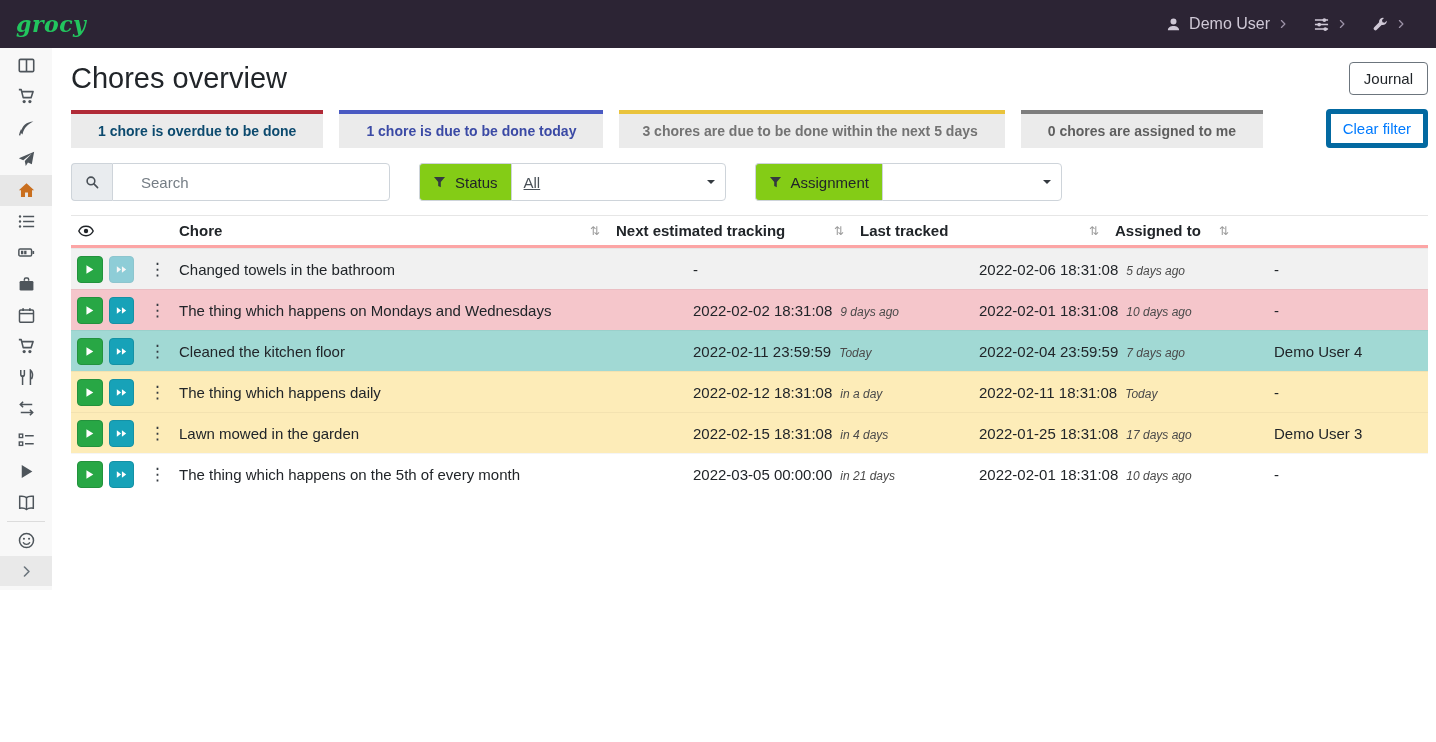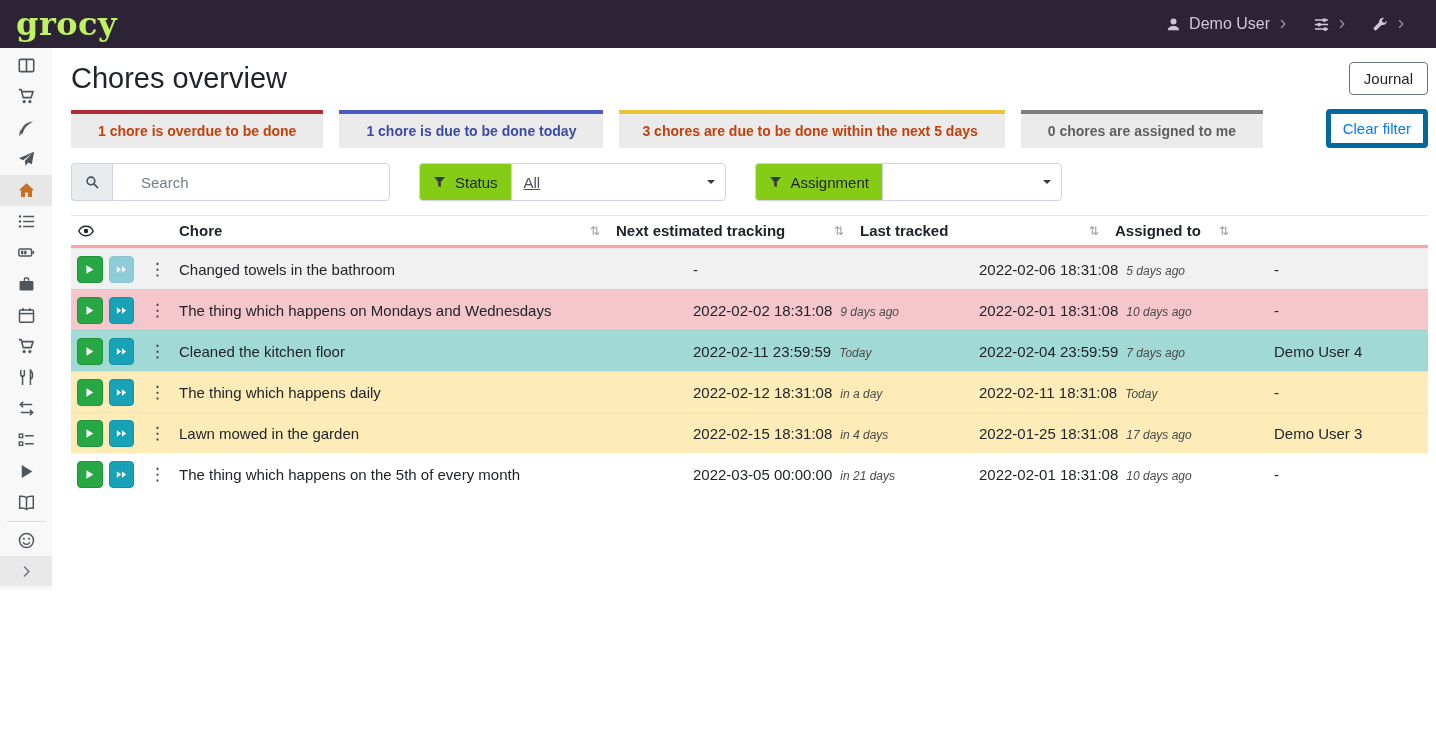--- a/index.html
+++ b/index.html
@@ -1,21 +1,21 @@
 <!DOCTYPE html>
 <html><head>
 <meta charset="utf-8">
 <style>
   * { margin:0; padding:0; box-sizing:border-box; }
   html,body { width:1436px; height:742px; }
   body { font-family:"Liberation Sans", sans-serif; background:#fff; overflow:hidden; color:#212529; }
 
   
   .topbar { height:48px; background:#2c2434; display:flex; align-items:center; justify-content:space-between; padding:0 30px 0 16px; }
-  .logo { color:#bef264; font-family:"DejaVu Serif", serif; font-weight:700; font-size:32px; letter-spacing:.5px; cursor:pointer; line-height:48px; }
+  .logo { color:#22c55e; font-family:"DejaVu Serif", serif; font-style:italic; font-weight:700; font-size:22px; letter-spacing:.5px; cursor:pointer; line-height:48px; }
   .topbar-right { display:flex; align-items:center; gap:26px; }
   .topbar-item { display:flex; align-items:center; gap:8px; color:#cfc8d6; font-size:16px; cursor:pointer; }
   .topbar-item svg.main-ic { width:15px; height:15px; fill:currentColor; }
   .topbar-item svg.chev { width:10px; height:10px; stroke:#9d93a8; fill:none; }
 
   
   .shell { display:flex; height:542px; }
 
   
   .sidebar { width:52px; background:#f8f8f8; display:flex; flex-direction:column; padding-top:2px; flex:0 0 52px; }
@@ -27,23 +27,23 @@
   .side-toggle svg { width:13px; height:13px; stroke:currentColor; fill:none; }
 
   
   .main { flex:1; padding:8px 8px 0 19px; }
   .page-head { display:flex; align-items:center; justify-content:space-between; padding:6px 0 10px 0; }
   .page-title { font-size:29px; font-weight:500; color:#212529; }
   .btn-outline-dark { background:#fff; border:1px solid #6c757d; color:#212529; font-size:15px; padding:7px 14px; border-radius:4px; cursor:pointer; font-family:inherit; }
 
   .cards { display:flex; align-items:center; gap:16px; margin-top:4px; }
   .card { background:#ebebeb; border-top:4px solid #999; height:38px; display:flex; align-items:center; padding:0 27px; font-weight:700; font-size:14px; white-space:nowrap; cursor:pointer; }
-  .card.overdue { border-top-color:#b02a37; color:#c2410c;text-align:center; }
+  .card.overdue { border-top-color:#b02a37; color:#0c4a6e;text-align:center; }
   .card.today   { border-top-color:#4a5ac2; color:#3b4aa5; }
-  .card.soon    { border-top-color:#e9c33c; color:#c2410c;padding-left:23px; }
+  .card.soon    { border-top-color:#e9c33c; color:#737373;padding-left:23px; }
   .card.mine    { border-top-color:#7d7d7d; color:#5f5f5f; }
   .btn-outline-primary { margin-left:auto; background:#fff; border:5px solid #0369a1; color:#007bff; font-size:15px; padding:6px 12px; border-radius:4px; cursor:pointer; font-family:inherit; }
 
   .filters { display:flex; gap:29px; margin-top:15px; height:38px; }
   .search-group { display:flex; width:319px; }
   .igt { display:flex; align-items:center; justify-content:center; background:#e9ecef; border:1px solid #ced4da; border-right:0; border-radius:4px 0 0 4px; width:41px; color:#495057; }
   .igt svg { width:14px; height:14px; }
   .search-group input { flex:1; min-width:0; border:1px solid #ced4da; border-radius:0 4px 4px 0; padding:0 28px; font-size:15px; color:#495057; outline:none; font-family:inherit; background:#fff; }
   .search-group input::placeholder { color:#757d85; }
   .filter-group { display:flex; }

